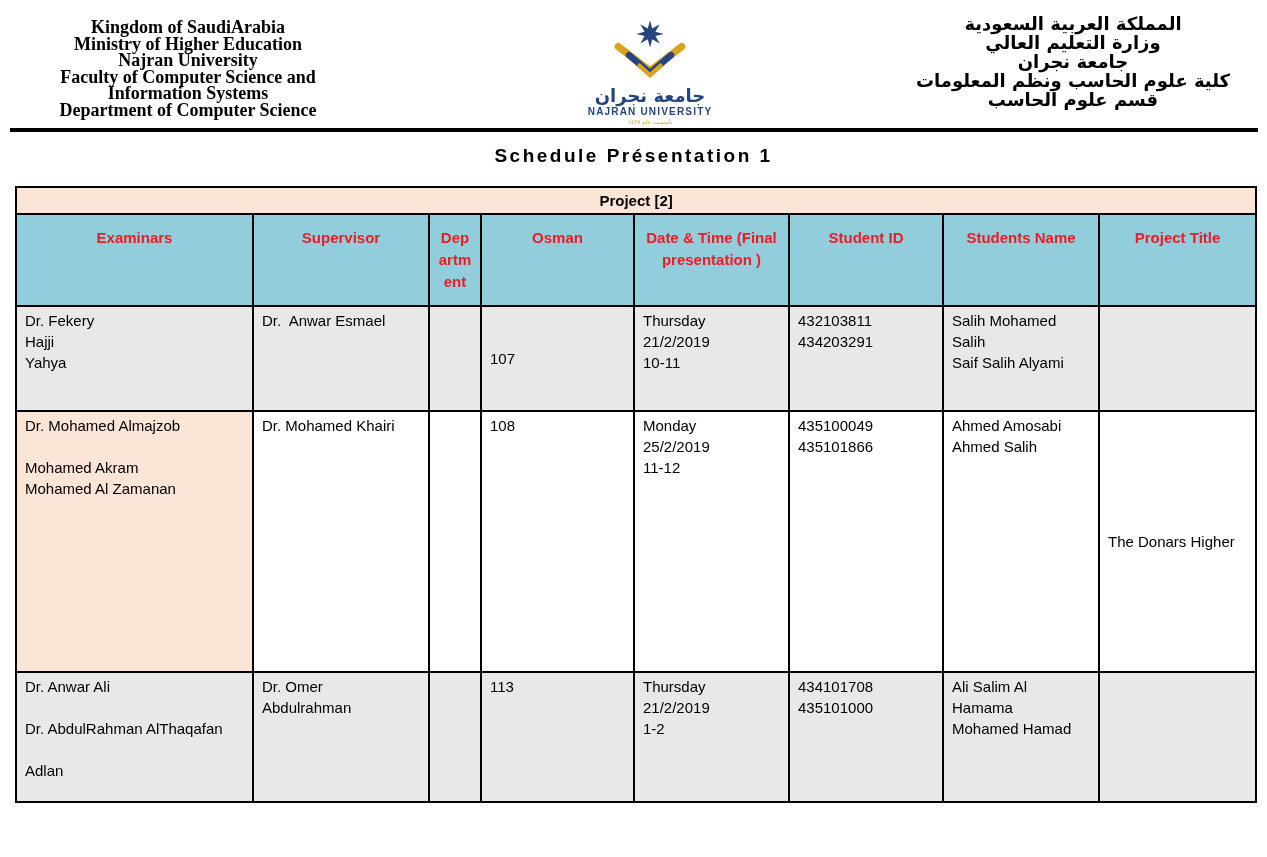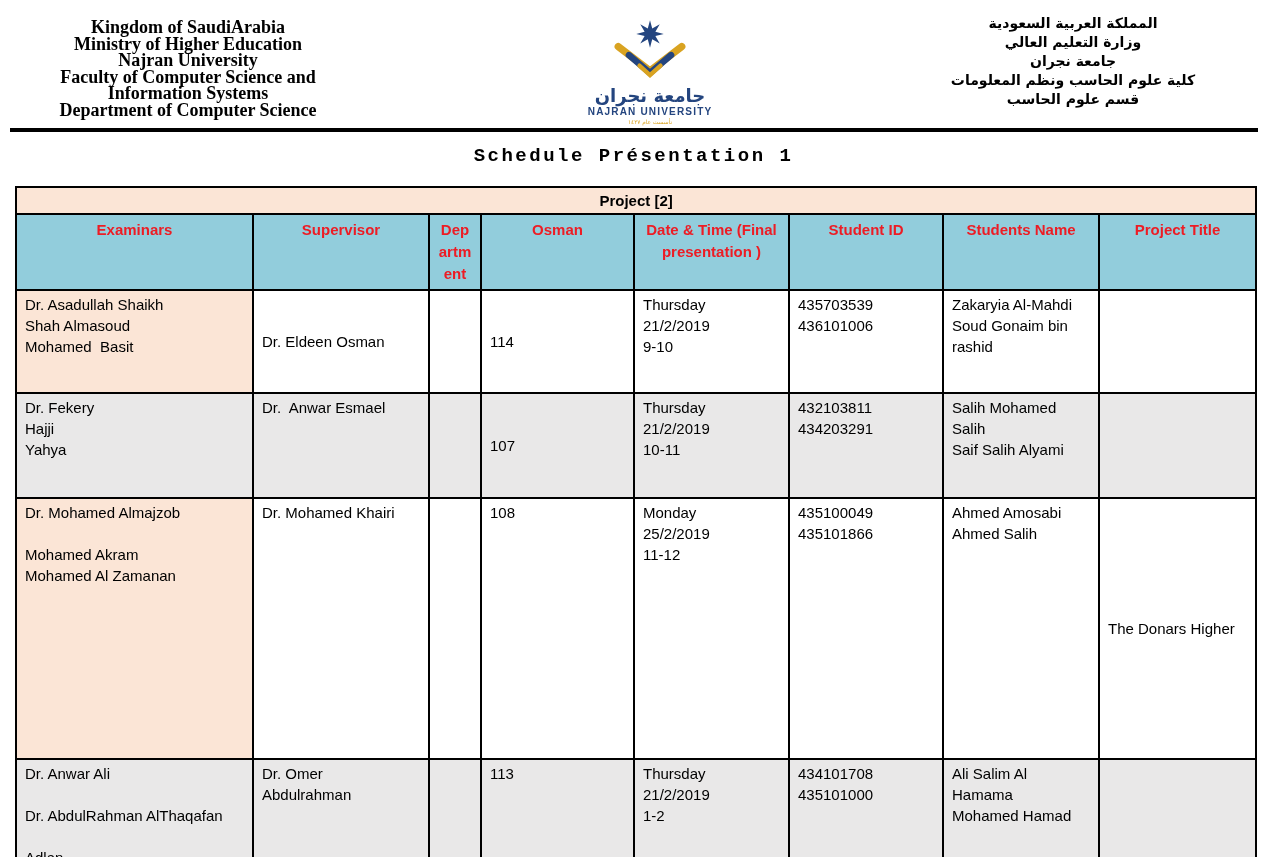--- a/index.html
+++ b/index.html
@@ -6,43 +6,43 @@
   html,body { width:1267px; height:857px; background:#ffffff; overflow:hidden;
               font-family:"Liberation Sans", sans-serif; color:#000; }
   .page { position:relative; width:1267px; height:857px; }
 
   
   .lh-english { position:absolute; left:12px; top:19px; width:352px; text-align:center;
                 font-family:"Liberation Serif", serif; font-weight:bold; font-size:18px;
                 line-height:16.5px; white-space:pre-wrap; }
   .lh-arabic  { position:absolute; right:12px; top:14px; width:364px; text-align:center;
                 direction:rtl; font-family:"DejaVu Sans", sans-serif; font-weight:bold;
-                font-size:14px; line-height:19px; white-space:pre-wrap; }
+                font-size:18px; line-height:19px; white-space:pre-wrap; }
   .logo { position:absolute; left:576px; top:18px; width:148px; height:110px; }
 
   .rule { position:absolute; left:10px; top:128px; width:1248px; height:4px; background:#000; }
 
   .doc-title { position:absolute; left:0; top:145px; width:100%; text-align:center;
-               font-family:Liberation Mono, monospace; font-weight:bold; font-size:19px;
+               font-family:Liberation Sans, sans-serif; font-weight:bold; font-size:19px;
                letter-spacing:2.5px; }
 
   
   table.sched { position:absolute; left:15px; top:186px; width:1240px;
                 border-collapse:collapse; table-layout:fixed;
                 font-size:15px; line-height:21px; }
   table.sched col.c0{width:237px} table.sched col.c1{width:176px}
   table.sched col.c2{width:52px}  table.sched col.c3{width:153px}
   table.sched col.c4{width:155px} table.sched col.c5{width:154px}
   table.sched col.c6{width:156px} table.sched col.c7{width:157px}
   table.sched td, table.sched th { border:2px solid #000; overflow:hidden; }
 
   .caption-cell { background:#FBE5D6; font-weight:bold; text-align:center;
                   height:25px; padding:2px 4px; }
   th.head-cell { background:#92CDDC; color:#ED1C24; font-weight:bold; text-align:center;
-                 vertical-align:top; height:64px; padding:4px 2px;
+                 vertical-align:top; height:64px; padding:12px 2px;
                  white-space:pre-wrap; line-height:22px; }
   td.cell { vertical-align:top; padding:3px 8px; white-space:pre-wrap; text-align:left; }
   td.va-middle { vertical-align:middle; }
   td.bg-white { background:#ffffff; }
   td.bg-peach { background:#FBE5D6; }
   td.bg-gray  { background:#E9E8E8; }
   tbody tr.r0 { height:103px; }
   tbody tr.r1 { height:105px;margin-left:31px; }
   tbody tr.r2 { height:261px; }
   tbody tr.r3 { height:130px;padding-left:39px; }
@@ -101,37 +101,20 @@
 ent</th>
           <th class="head-cell">Osman</th>
           <th class="head-cell">Date &amp; Time (Final
 presentation )</th>
           <th class="head-cell">Student ID</th>
           <th class="head-cell">Students Name</th>
           <th class="head-cell">Project Title</th>
         </tr>
       </thead>
     <tbody>
-        <tr class="r0">
-          <td class="cell bg-peach">Dr. Asadullah Shaikh
-Shah Almasoud
-Mohamed  Basit</td>
-          <td class="cell bg-white va-middle">Dr. Eldeen Osman</td>
-          <td class="cell bg-white"></td>
-          <td class="cell bg-white va-middle">114</td>
-          <td class="cell bg-white">Thursday
-21/2/2019
-9-10</td>
-          <td class="cell bg-white">435703539
-436101006</td>
-          <td class="cell bg-white">Zakaryia Al-Mahdi
-Soud Gonaim bin
-rashid</td>
-          <td class="cell bg-white"></td>
-        </tr>
         <tr class="r1">
           <td class="cell bg-gray">Dr. Fekery
 Hajji
 Yahya</td>
           <td class="cell bg-gray">Dr.  Anwar Esmael</td>
           <td class="cell bg-gray"></td>
           <td class="cell bg-gray va-middle">107</td>
           <td class="cell bg-gray">Thursday
 21/2/2019
 10-11</td>

